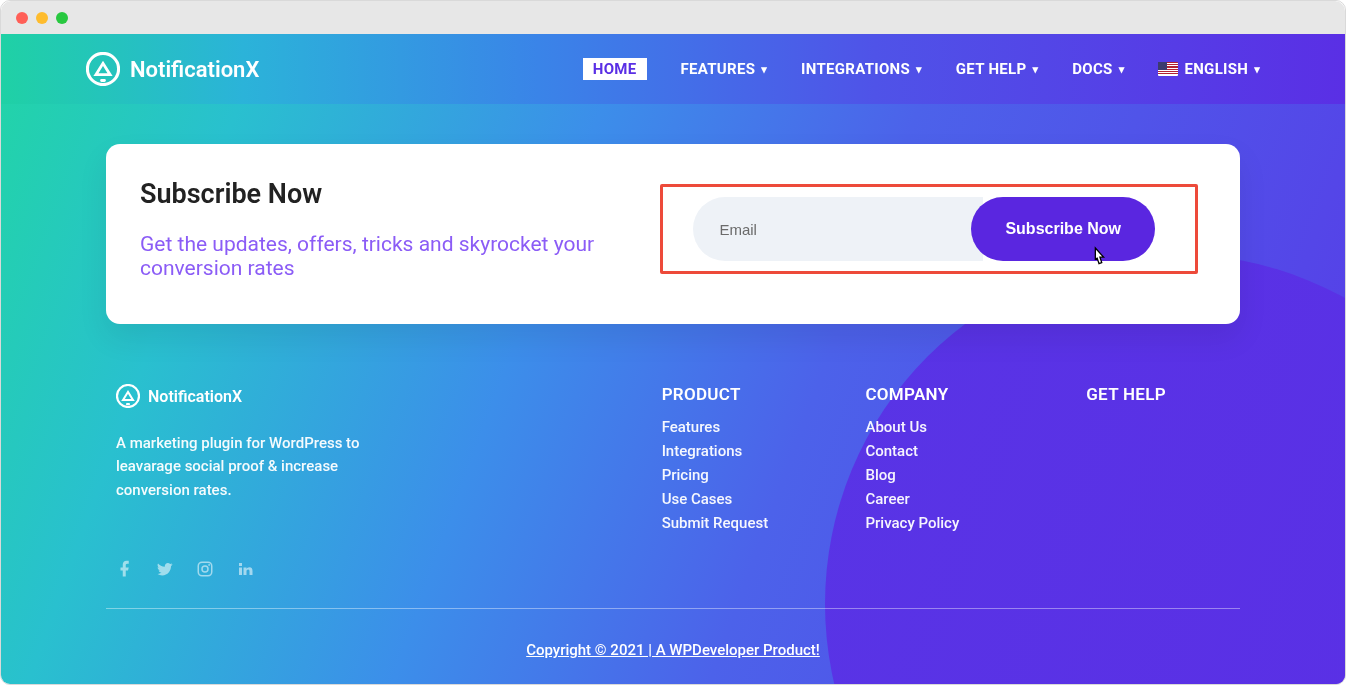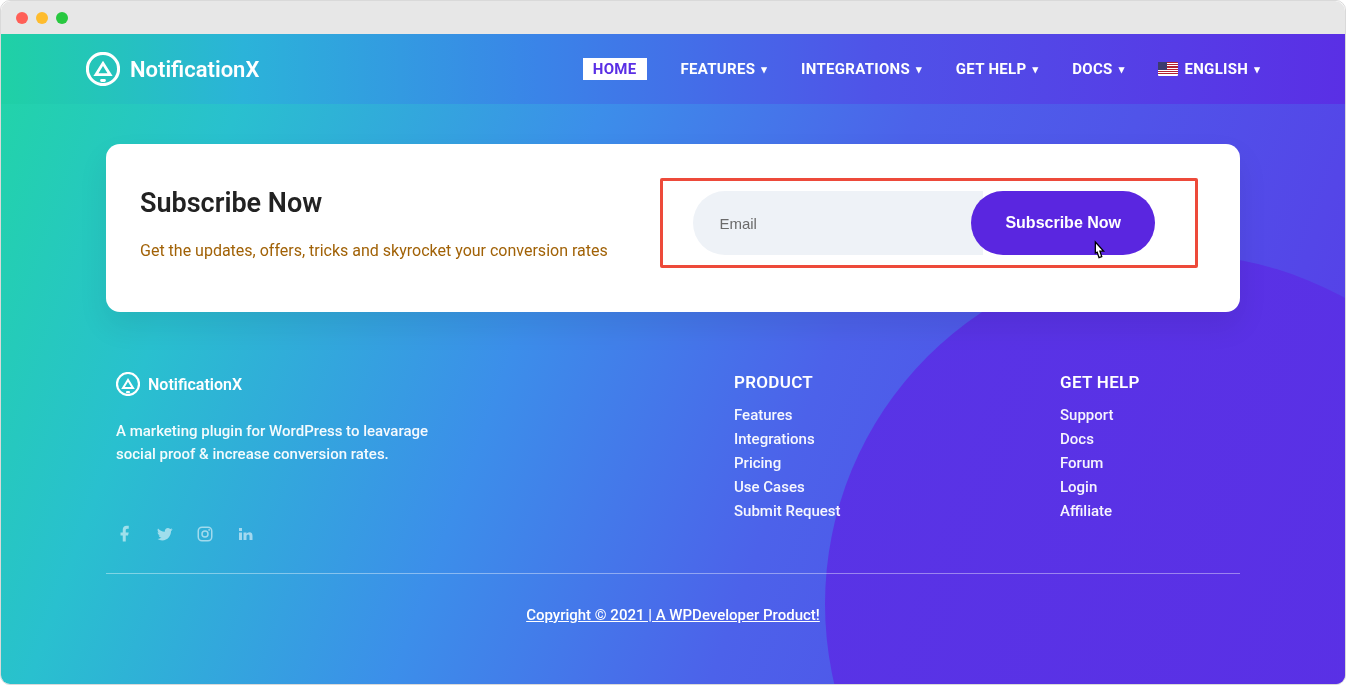--- a/index.html
+++ b/index.html
@@ -114,22 +114,22 @@
     z-index: 3;
   }
   .card-left { flex: 1; }
   .card-title {
     font-size: 27px;
     font-weight: 600;
     color: #222;
     margin-bottom: 22px;
   }
   .card-sub {
-    font-size: 16px;
-    color: #a16207;
+    font-size: 21px;
+    color: #8b5cf6;
   }
 
   .sub-form-wrap {
     border: 3px solid #ed4a3a;
     border-radius: 2px;
     padding: 10px 40px 10px 30px;
     display: flex;
     align-items: center;
     position: relative;
   }
@@ -336,28 +336,31 @@
       <h4>PRODUCT</h4>
       <ul class="flinks">
         <li>Features</li>
         <li>Integrations</li>
         <li>Pricing</li>
         <li>Use Cases</li>
         <li>Submit Request</li>
       </ul>
     </div>
 
+    <div class="fcol links2">
+      <h4>COMPANY</h4>
+      <ul class="flinks">
+        <li>About Us</li>
+        <li>Contact</li>
+        <li>Blog</li>
+        <li>Career</li>
+        <li>Privacy Policy</li>
+      </ul>
+    </div>
 
     <div class="fcol links3">
       <h4>GET HELP</h4>
-      <ul class="flinks">
-        <li>Support</li>
-        <li>Docs</li>
-        <li>Forum</li>
-        <li>Login</li>
-        <li>Affiliate</li>
-      </ul>
     </div>
   </div>
 
   <div class="hr"></div>
   <div class="copyright">Copyright © 2021 | A WPDeveloper Product!</div>
 </div>
 
 </body></html>

